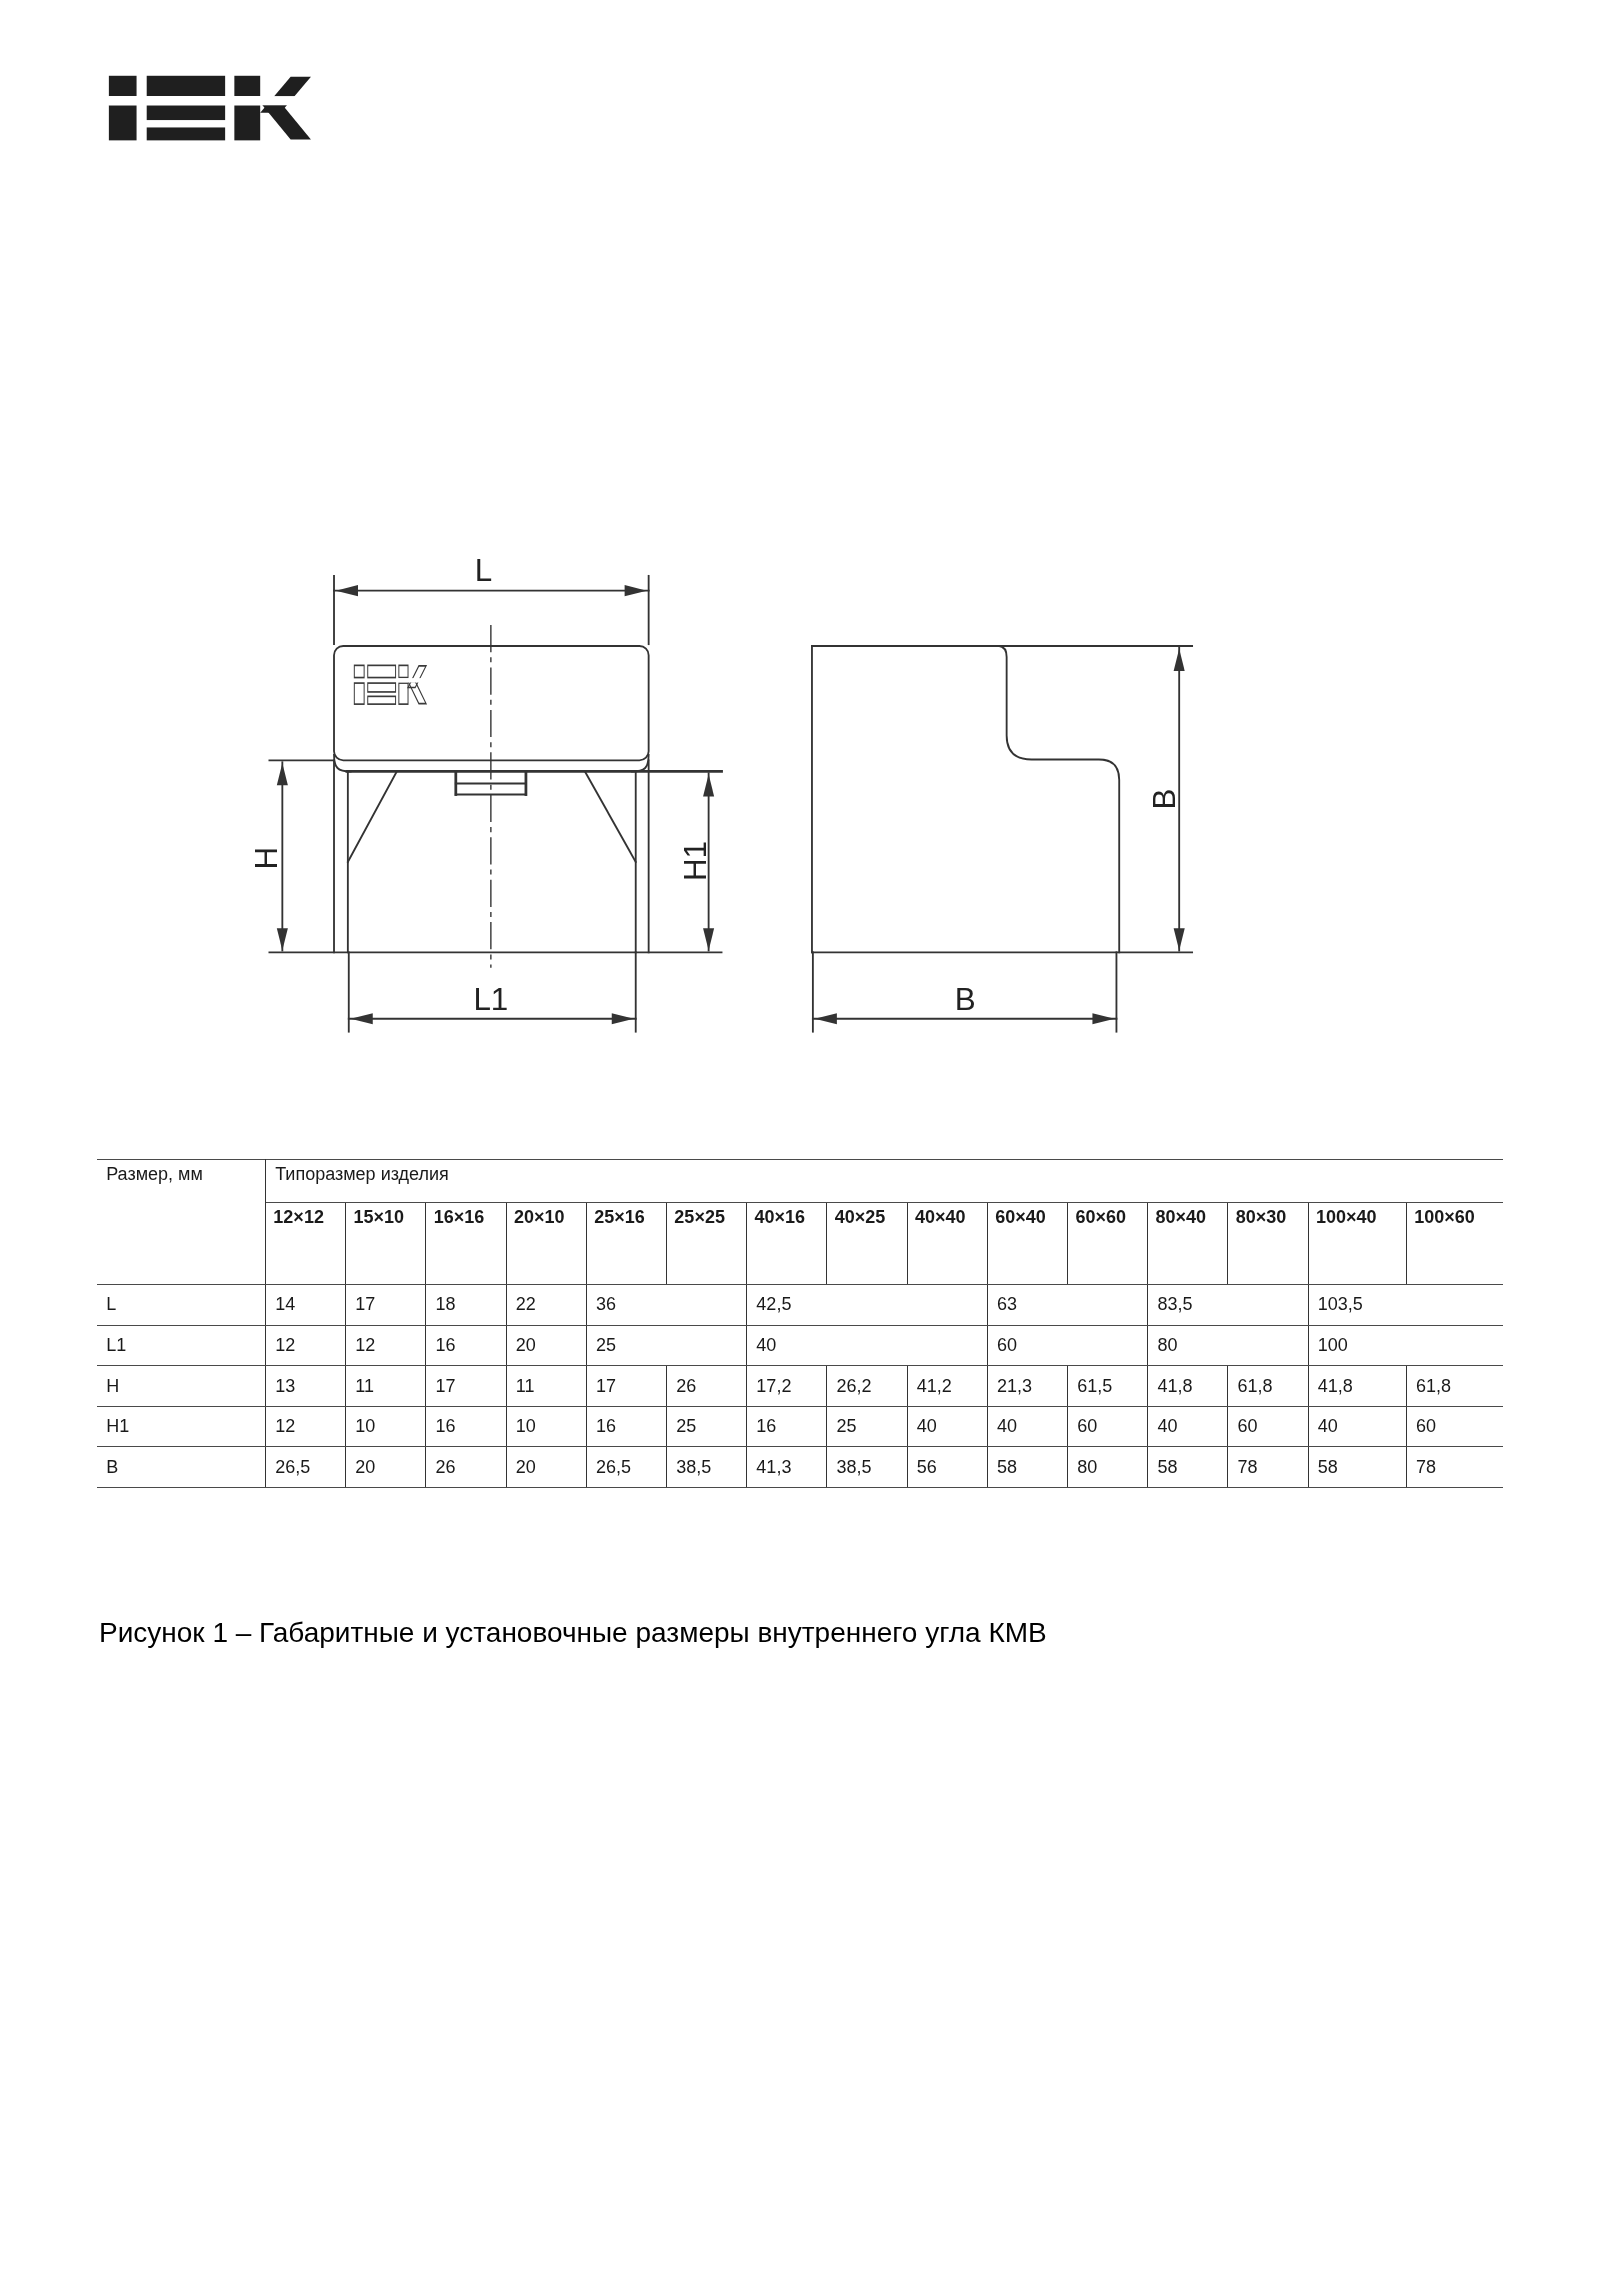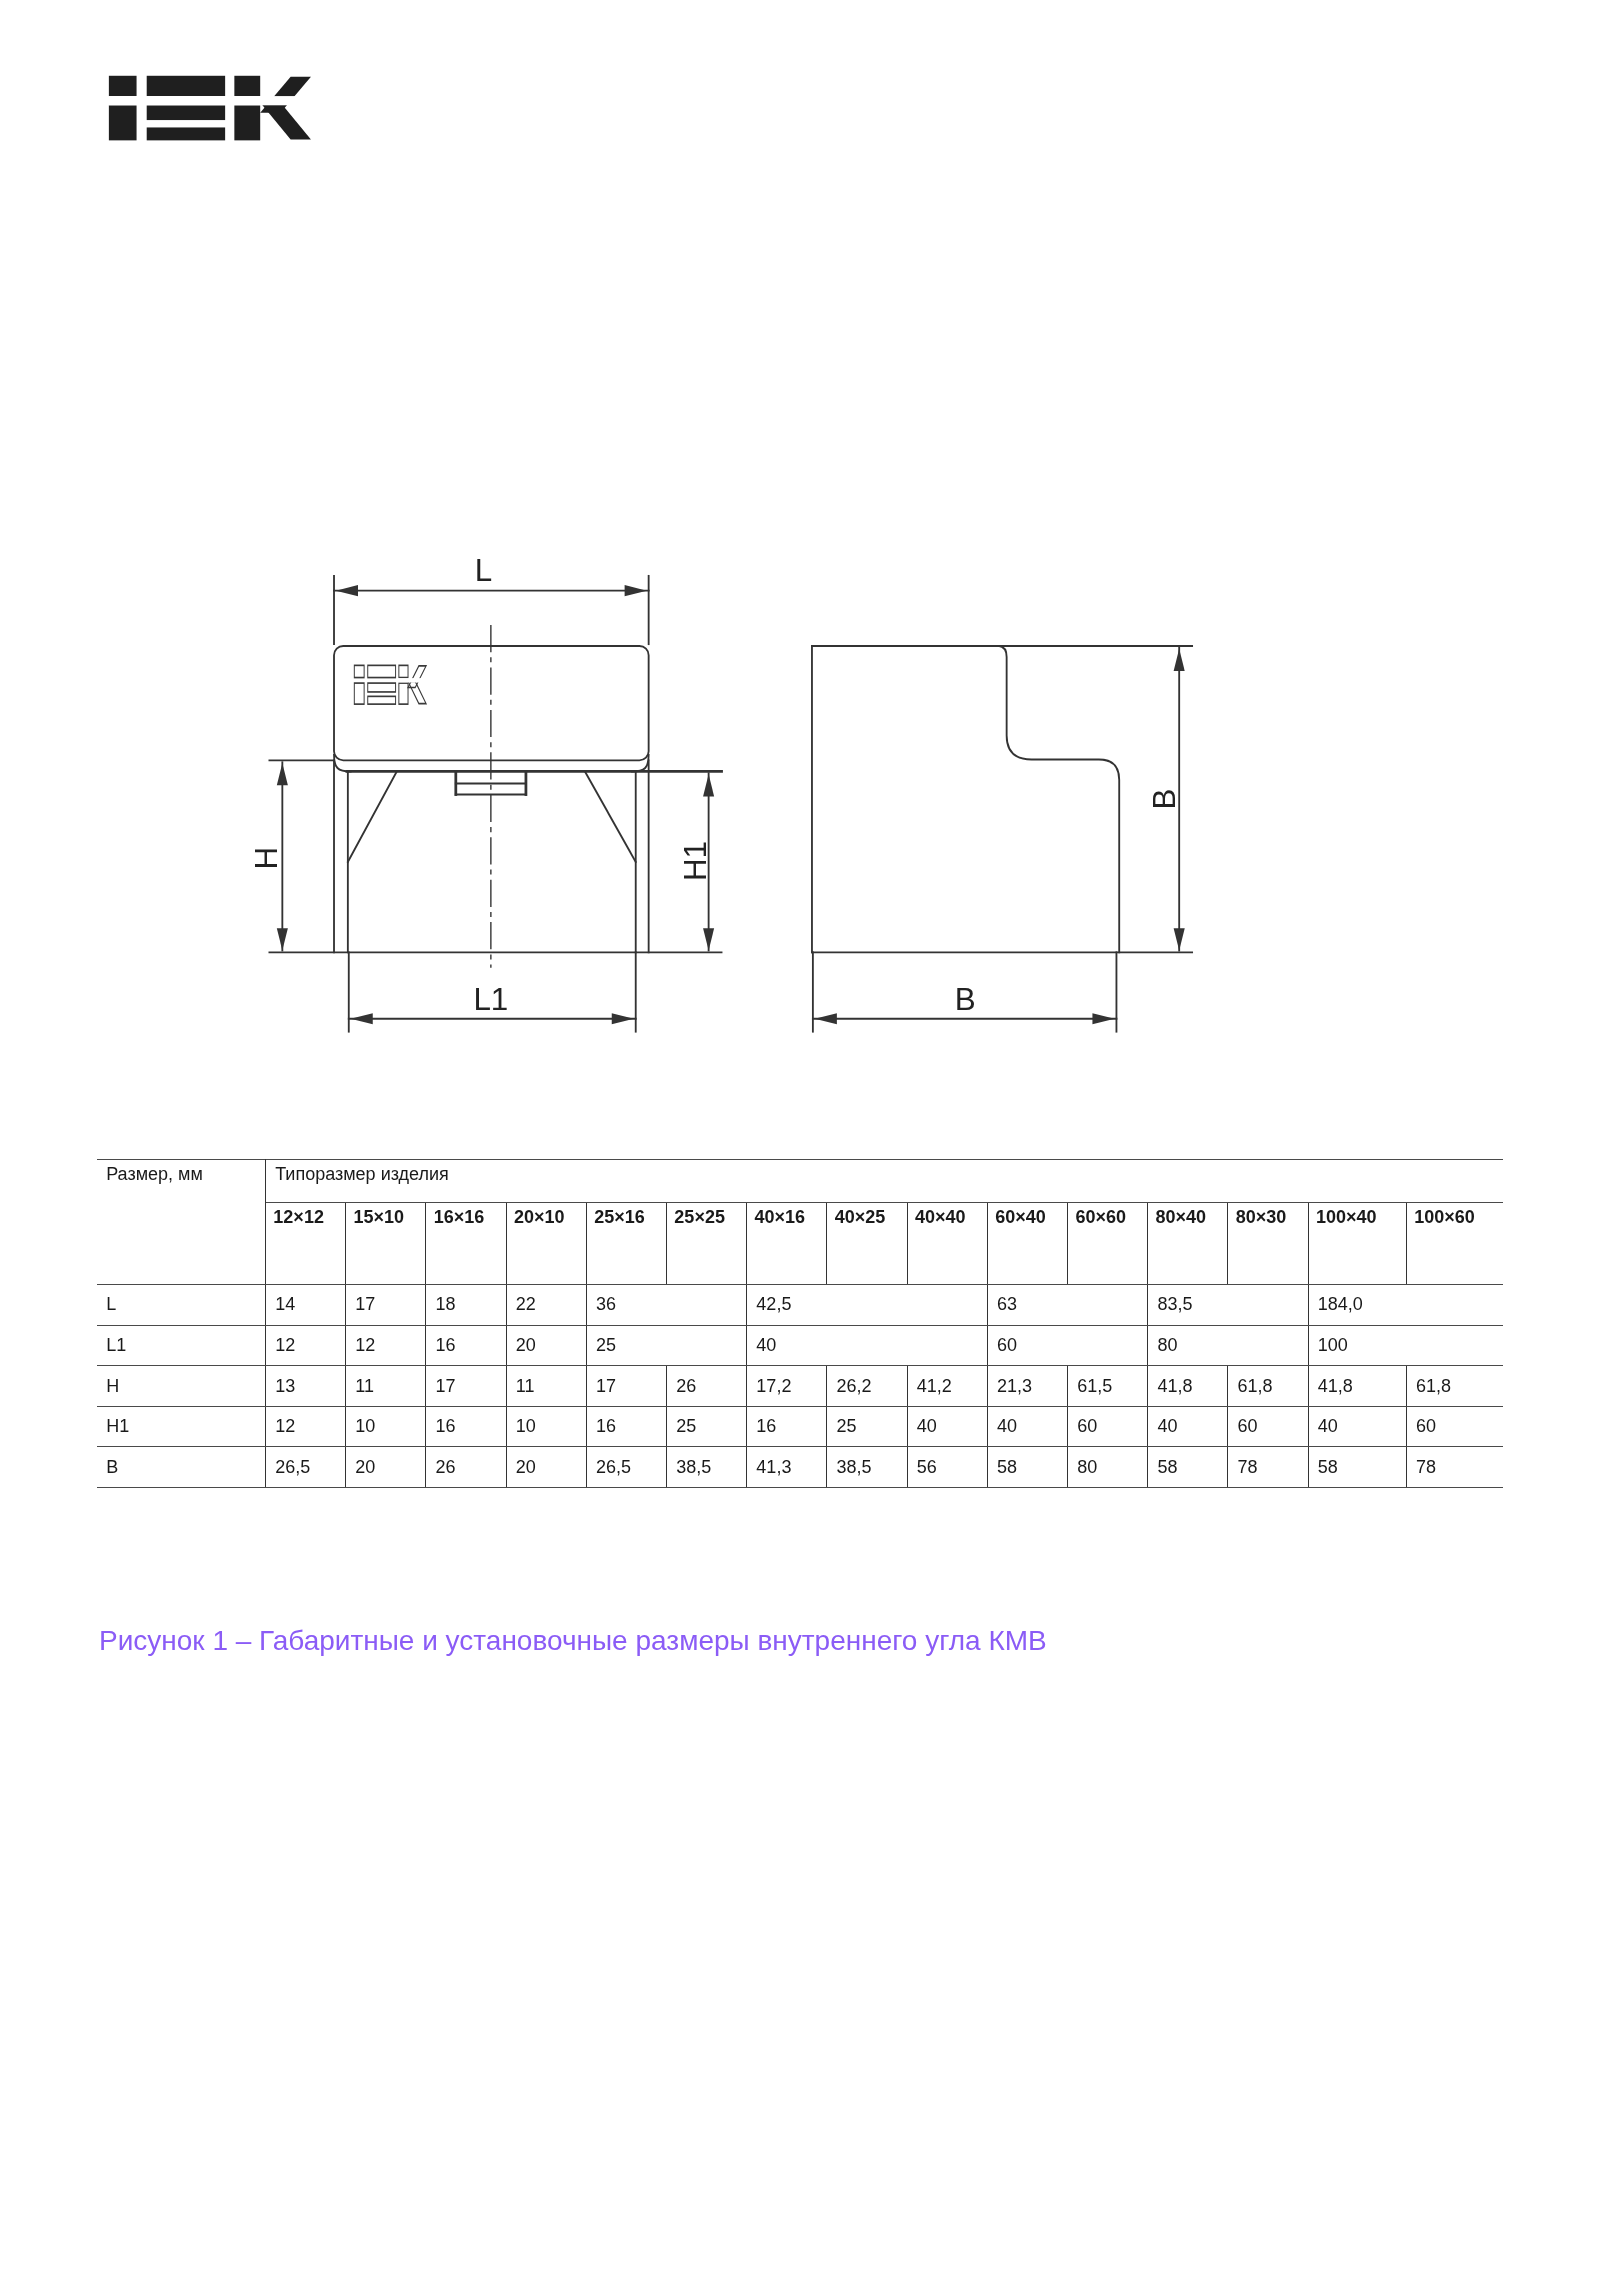--- a/index.html
+++ b/index.html
@@ -30,21 +30,21 @@
     font-weight:normal;text-align:left;vertical-align:middle;
     padding:1.8px 3.7px 1.8px 9.2px;
     border-right:1.8px solid #333;border-bottom:1.8px solid #4a4a4a;
     overflow:hidden;white-space:nowrap;
   }
   table.dims .last{border-right:none;}
   table.dims tr.hdr1 th{height:37px;vertical-align:top;padding-top:3.7px;}
   table.dims tr.hdr2 th{height:75px;vertical-align:top;padding-top:3.7px;padding-left:7.4px;font-weight:bold;}
   table.dims tr.datarow td{height:36px;}
   table.dims td.lbl,table.dims th.corner{padding-left:9.2px;}
-  .caption{position:absolute;left:99px;top:1617px;font-size:28px;color:#8b5cf6;margin-top:8px;}
+  .caption{position:absolute;left:99px;top:1617px;font-size:28px;color:#000000;}
 </style>
 </head>
 <body>
 
 <div class="page">
 
   <svg class="art draw" width="1611" height="1089" viewBox="0 0 1746 1180">
 
     <g class="logo-fill" transform="translate(118,82)" aria-label="iEK">
       <rect x="0" y="0" width="30" height="22"></rect>
@@ -189,21 +189,21 @@
       <tr class="datarow">
         <td class="lbl">L</td>
         <td>14</td>
         <td>17</td>
         <td>18</td>
         <td>22</td>
         <td colspan="2">36</td>
         <td colspan="3">42,5</td>
         <td colspan="2">63</td>
         <td colspan="2">83,5</td>
-        <td colspan="2" class="last">184,0</td>
+        <td colspan="2" class="last">103,5</td>
       </tr>
       <tr class="datarow">
         <td class="lbl">L1</td>
         <td>12</td>
         <td>12</td>
         <td>16</td>
         <td>20</td>
         <td colspan="2">25</td>
         <td colspan="3">40</td>
         <td colspan="2">60</td>

